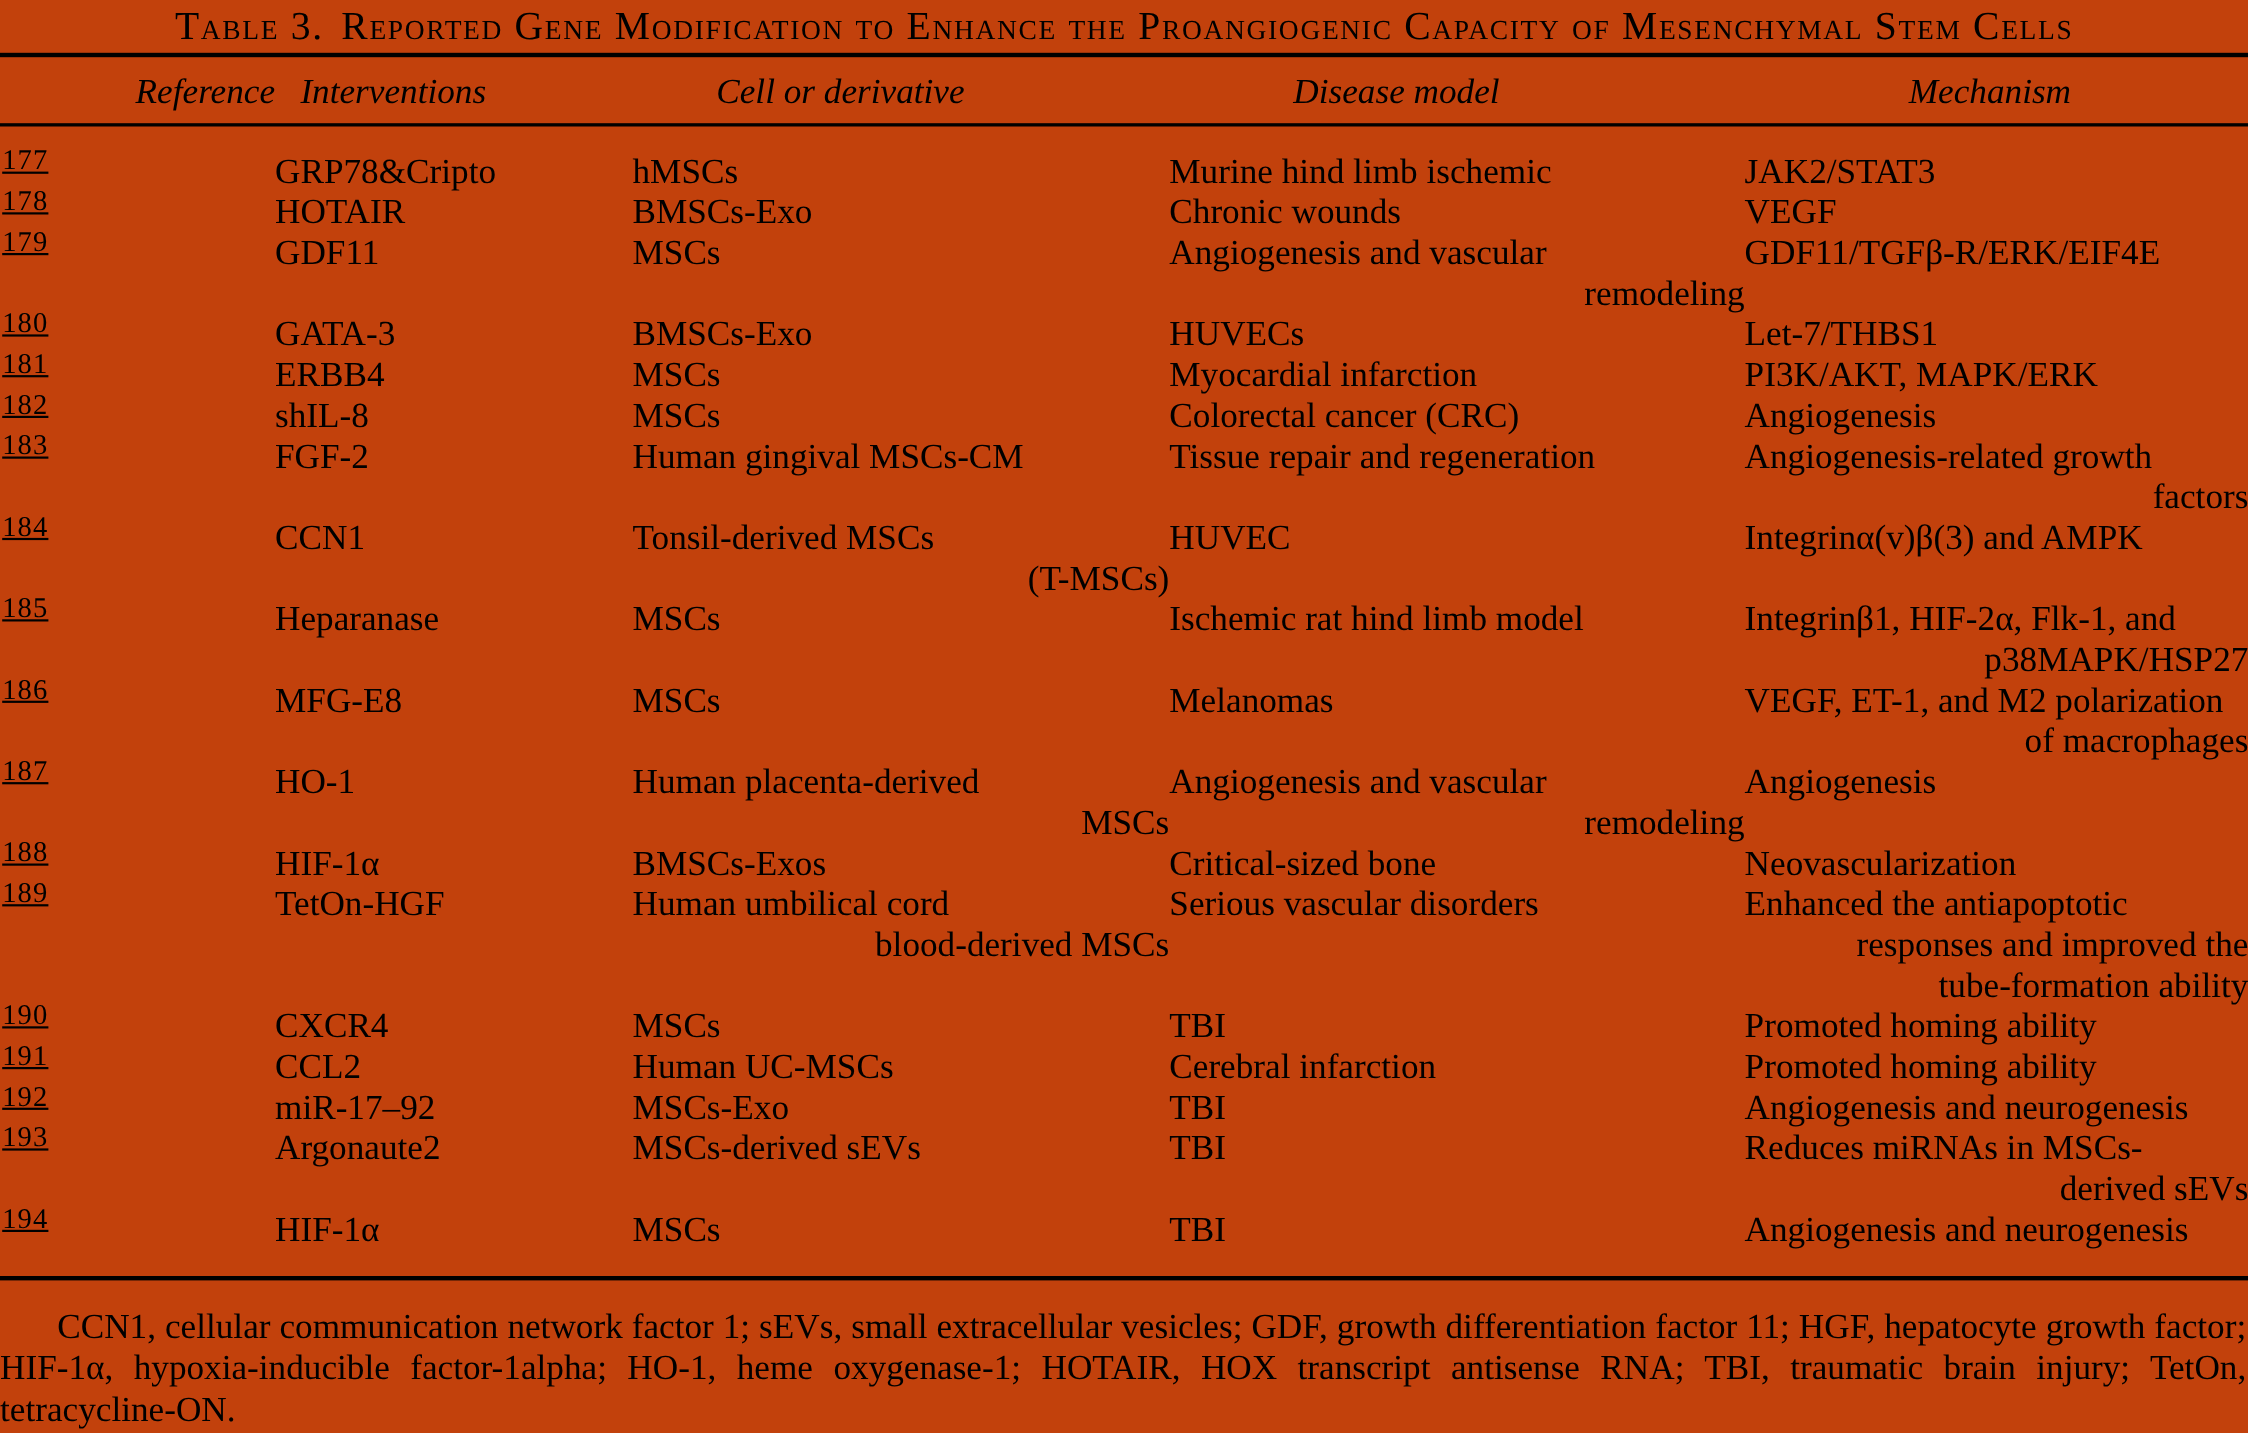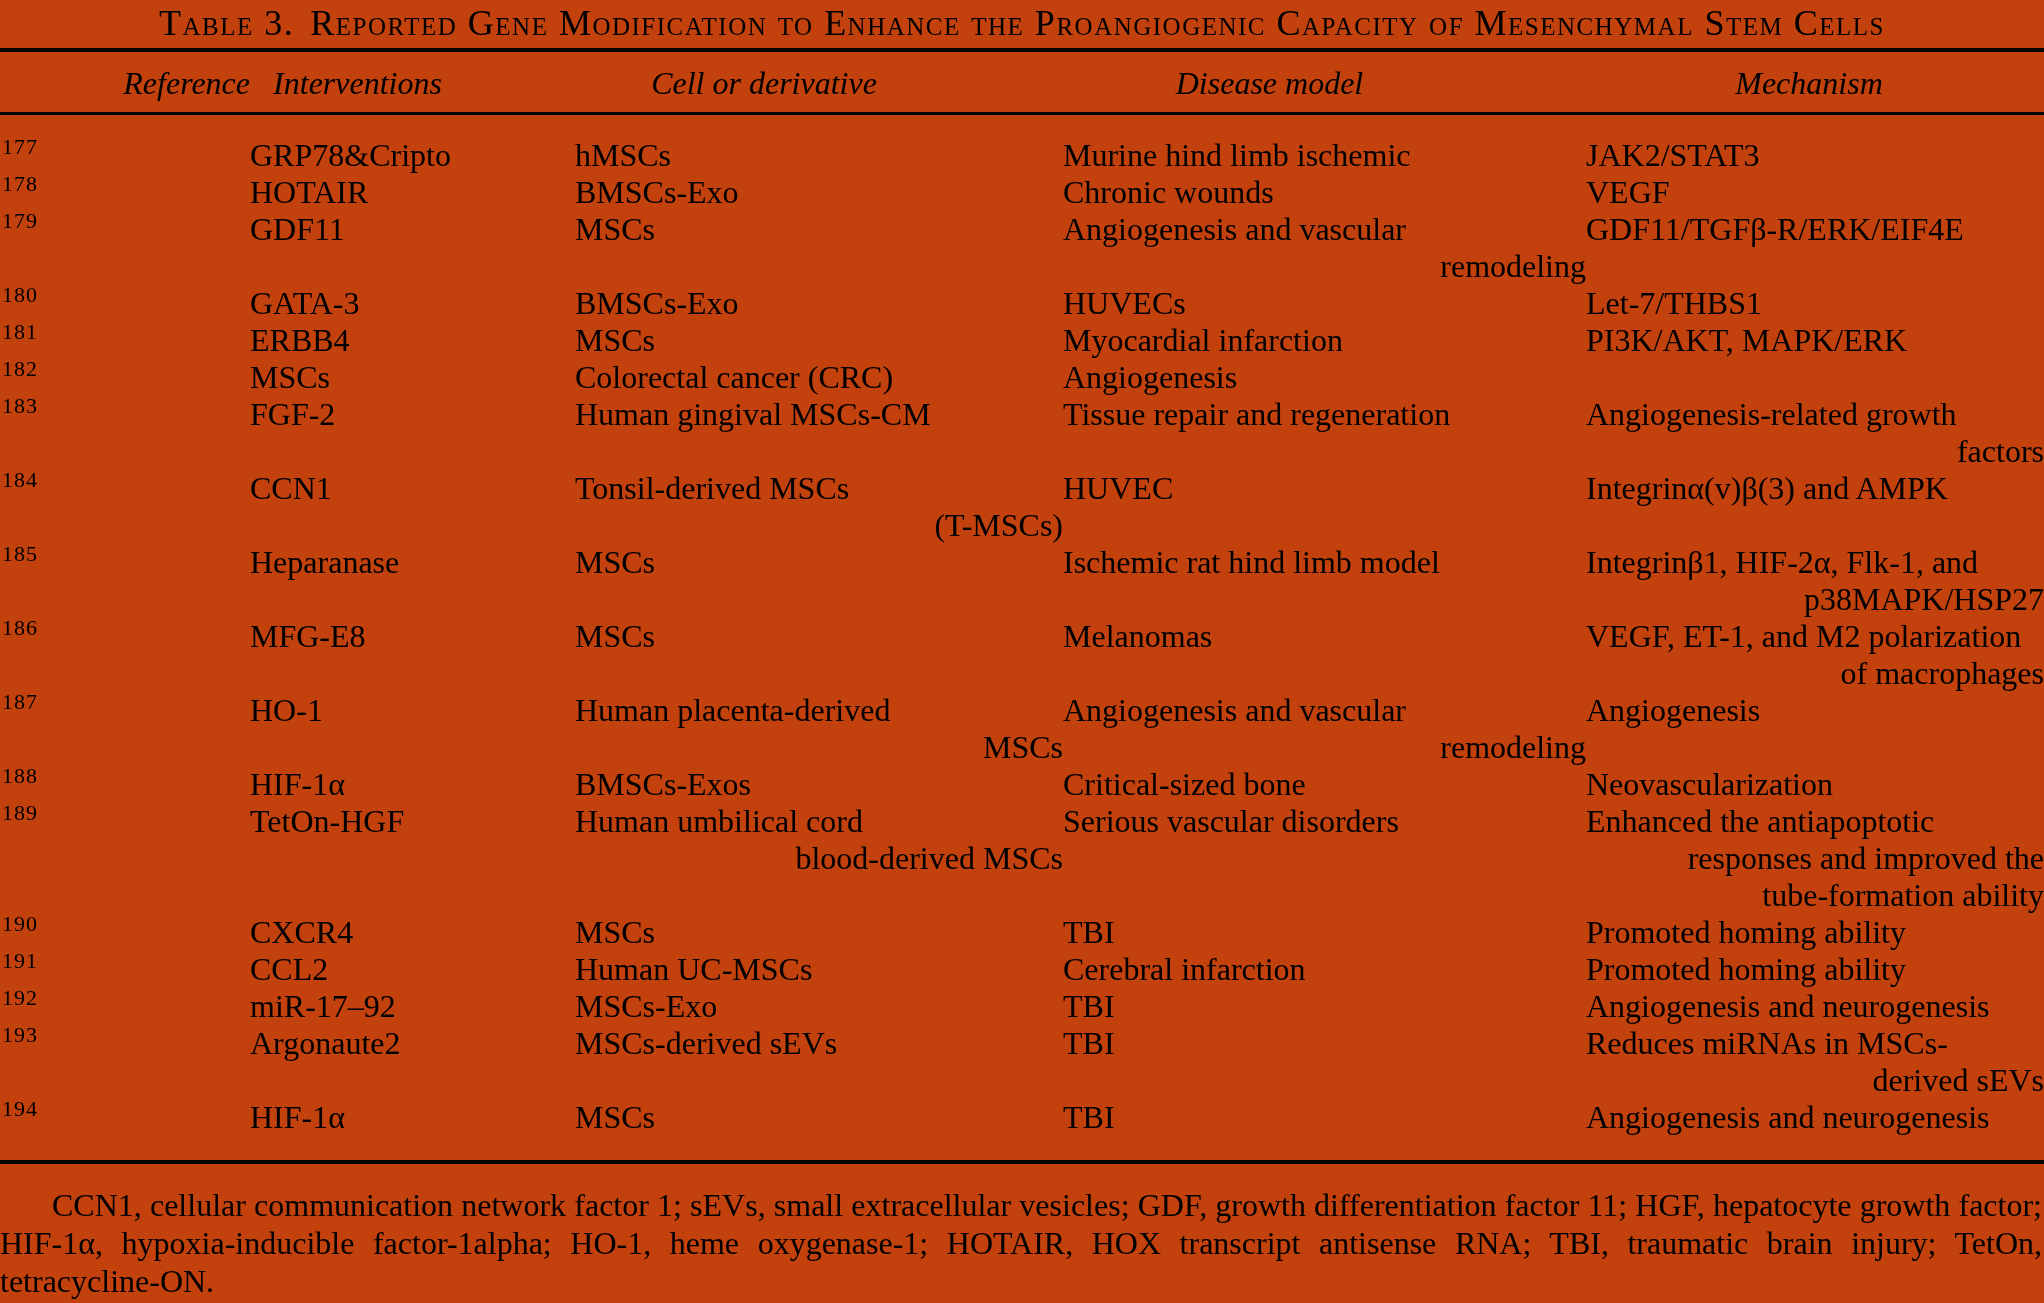--- a/index.html
+++ b/index.html
@@ -35,21 +35,21 @@
   .thead .th.last { padding-right:12px; }
   .tbody { padding-top:22px; font-size:32px; }
   .trow {
     display:grid;
     grid-template-columns:250px 325px 488px 523px 458px;
     align-items:start;
   }
   .line { line-height:37px; height:37px; white-space:nowrap; }
   .line.cont { padding-left:38px;text-align:right; }
   .ref-cell { padding-left:2px; }
-  .ref-num { font-size:22px; position:relative; top:-12px; letter-spacing:1px; }
+  .ref-num { font-size:26px; position:relative; top:-12px; letter-spacing:1px;text-decoration:underline; }
   .footnote {
     margin-top:22px;
     font-size:32px; line-height:38px;
     text-align:justify;
     text-indent:52px;
     padding-right:2px;
   }
 </style>
 </head>
 <body>
@@ -157,20 +157,23 @@
         </div>
         <div class="cell">
           <div class="line">PI3K/AKT, MAPK/ERK</div>
         </div>
       </div>
       <div class="trow">
         <div class="cell ref-cell">
           <div class="line"><span class="ref-num">182</span></div>
         </div>
         <div class="cell">
+          <div class="line">shIL-8</div>
+        </div>
+        <div class="cell">
           <div class="line">MSCs</div>
         </div>
         <div class="cell">
           <div class="line">Colorectal cancer (CRC)</div>
         </div>
         <div class="cell">
           <div class="line">Angiogenesis</div>
         </div>
       </div>
       <div class="trow">

